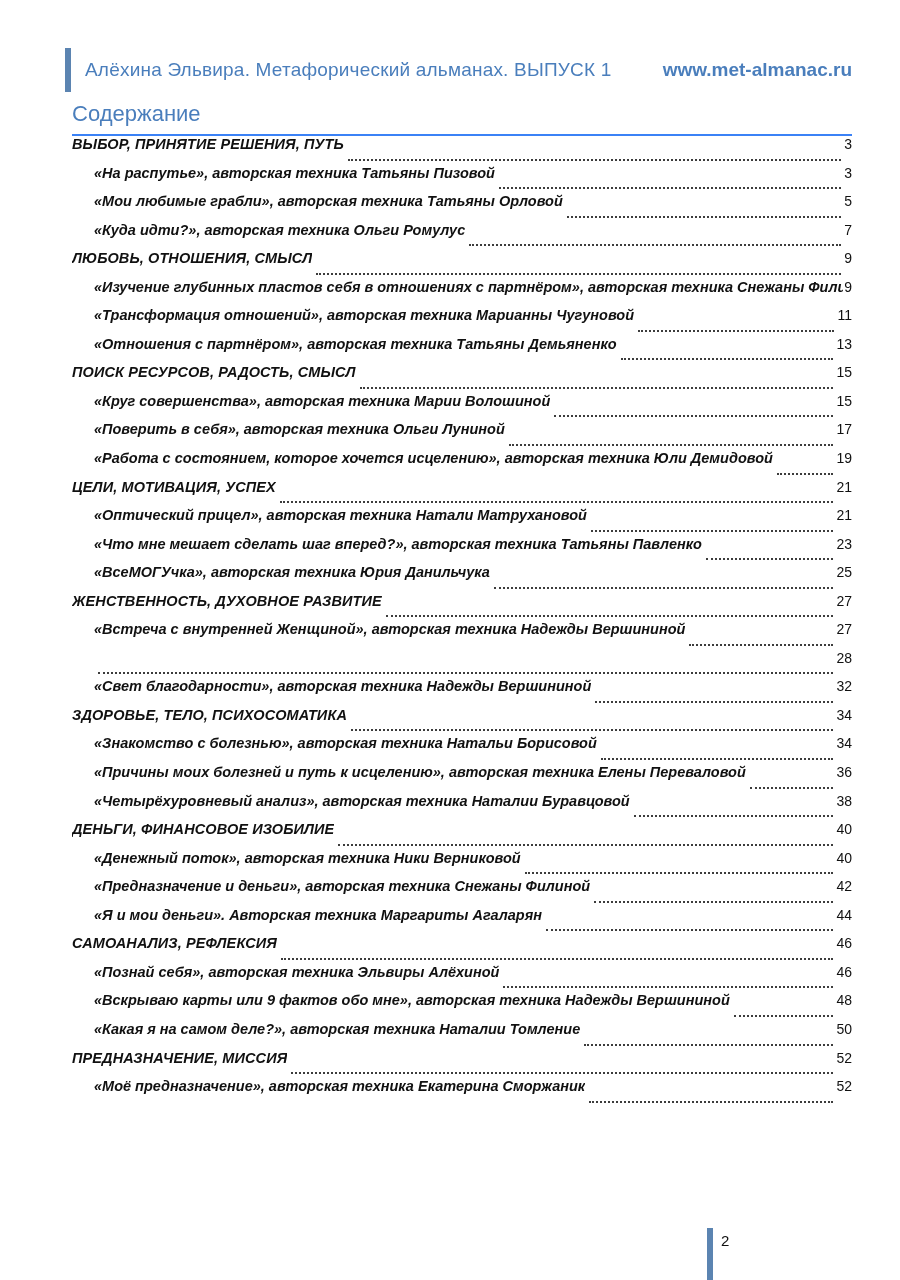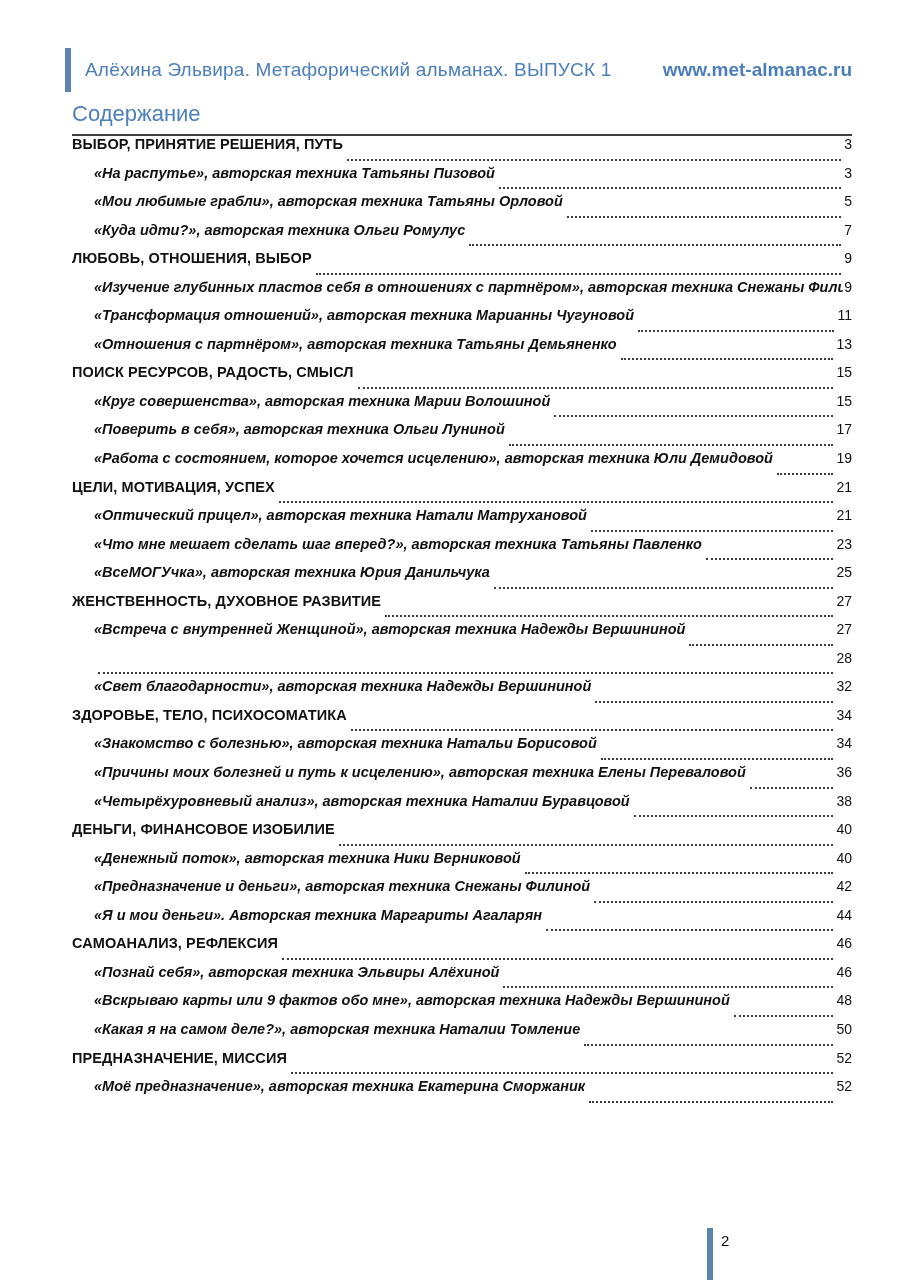--- a/index.html
+++ b/index.html
@@ -37,36 +37,37 @@
     font-weight: bold;
   }
 
   
   .contents-heading {
     position: absolute; top: 101px; left: 72px; right: 48px;
     margin: 0;
     font-size: 22px; font-weight: 400;
     color: #4a7ebc;
     padding-bottom: 7px;
-    border-bottom: 2px solid #404040;
+    border-bottom: 2px solid #3b82f6;
   }
 
   
   .toc {
     position: absolute; top: 136px; left: 72px; right: 48px;
   }
   .toc-row {
     display: flex; align-items: baseline;
     height: 28.55px;
     font-size: 14.5px;
     cursor: default;
   }
   .toc-row.level-1 .toc-text {
     font-weight: 700;
     letter-spacing: 0.1px;
+    font-style: italic;
   }
   .toc-row.level-2 { padding-left: 22px; }
   .toc-row.level-2 .toc-text {
     font-weight: 700; font-style: italic;
   }
   .toc-text {
     flex: 0 1 auto;
     white-space: nowrap;
     overflow: hidden;
   }
@@ -126,21 +127,21 @@
       <span class="toc-text">«Мои любимые грабли», авторская техника Татьяны Орловой</span>
       <span class="toc-dots"></span>
       <span class="toc-page">5</span>
     </div>
     <div class="toc-row level-2">
       <span class="toc-text">«Куда идти?», авторская техника Ольги Ромулус</span>
       <span class="toc-dots"></span>
       <span class="toc-page">7</span>
     </div>
     <div class="toc-row level-1">
-      <span class="toc-text">ЛЮБОВЬ, ОТНОШЕНИЯ, ВЫБОР</span>
+      <span class="toc-text">ЛЮБОВЬ, ОТНОШЕНИЯ, СМЫСЛ</span>
       <span class="toc-dots"></span>
       <span class="toc-page">9</span>
     </div>
     <div class="toc-row level-2">
       <span class="toc-text">«Изучение глубинных пластов себя в отношениях с партнёром», авторская техника Снежаны Филиной</span>
       <span class="toc-dots no-leader"></span>
       <span class="toc-page">9</span>
     </div>
     <div class="toc-row level-2">
       <span class="toc-text">«Трансформация отношений», авторская техника Марианны Чугуновой</span>

